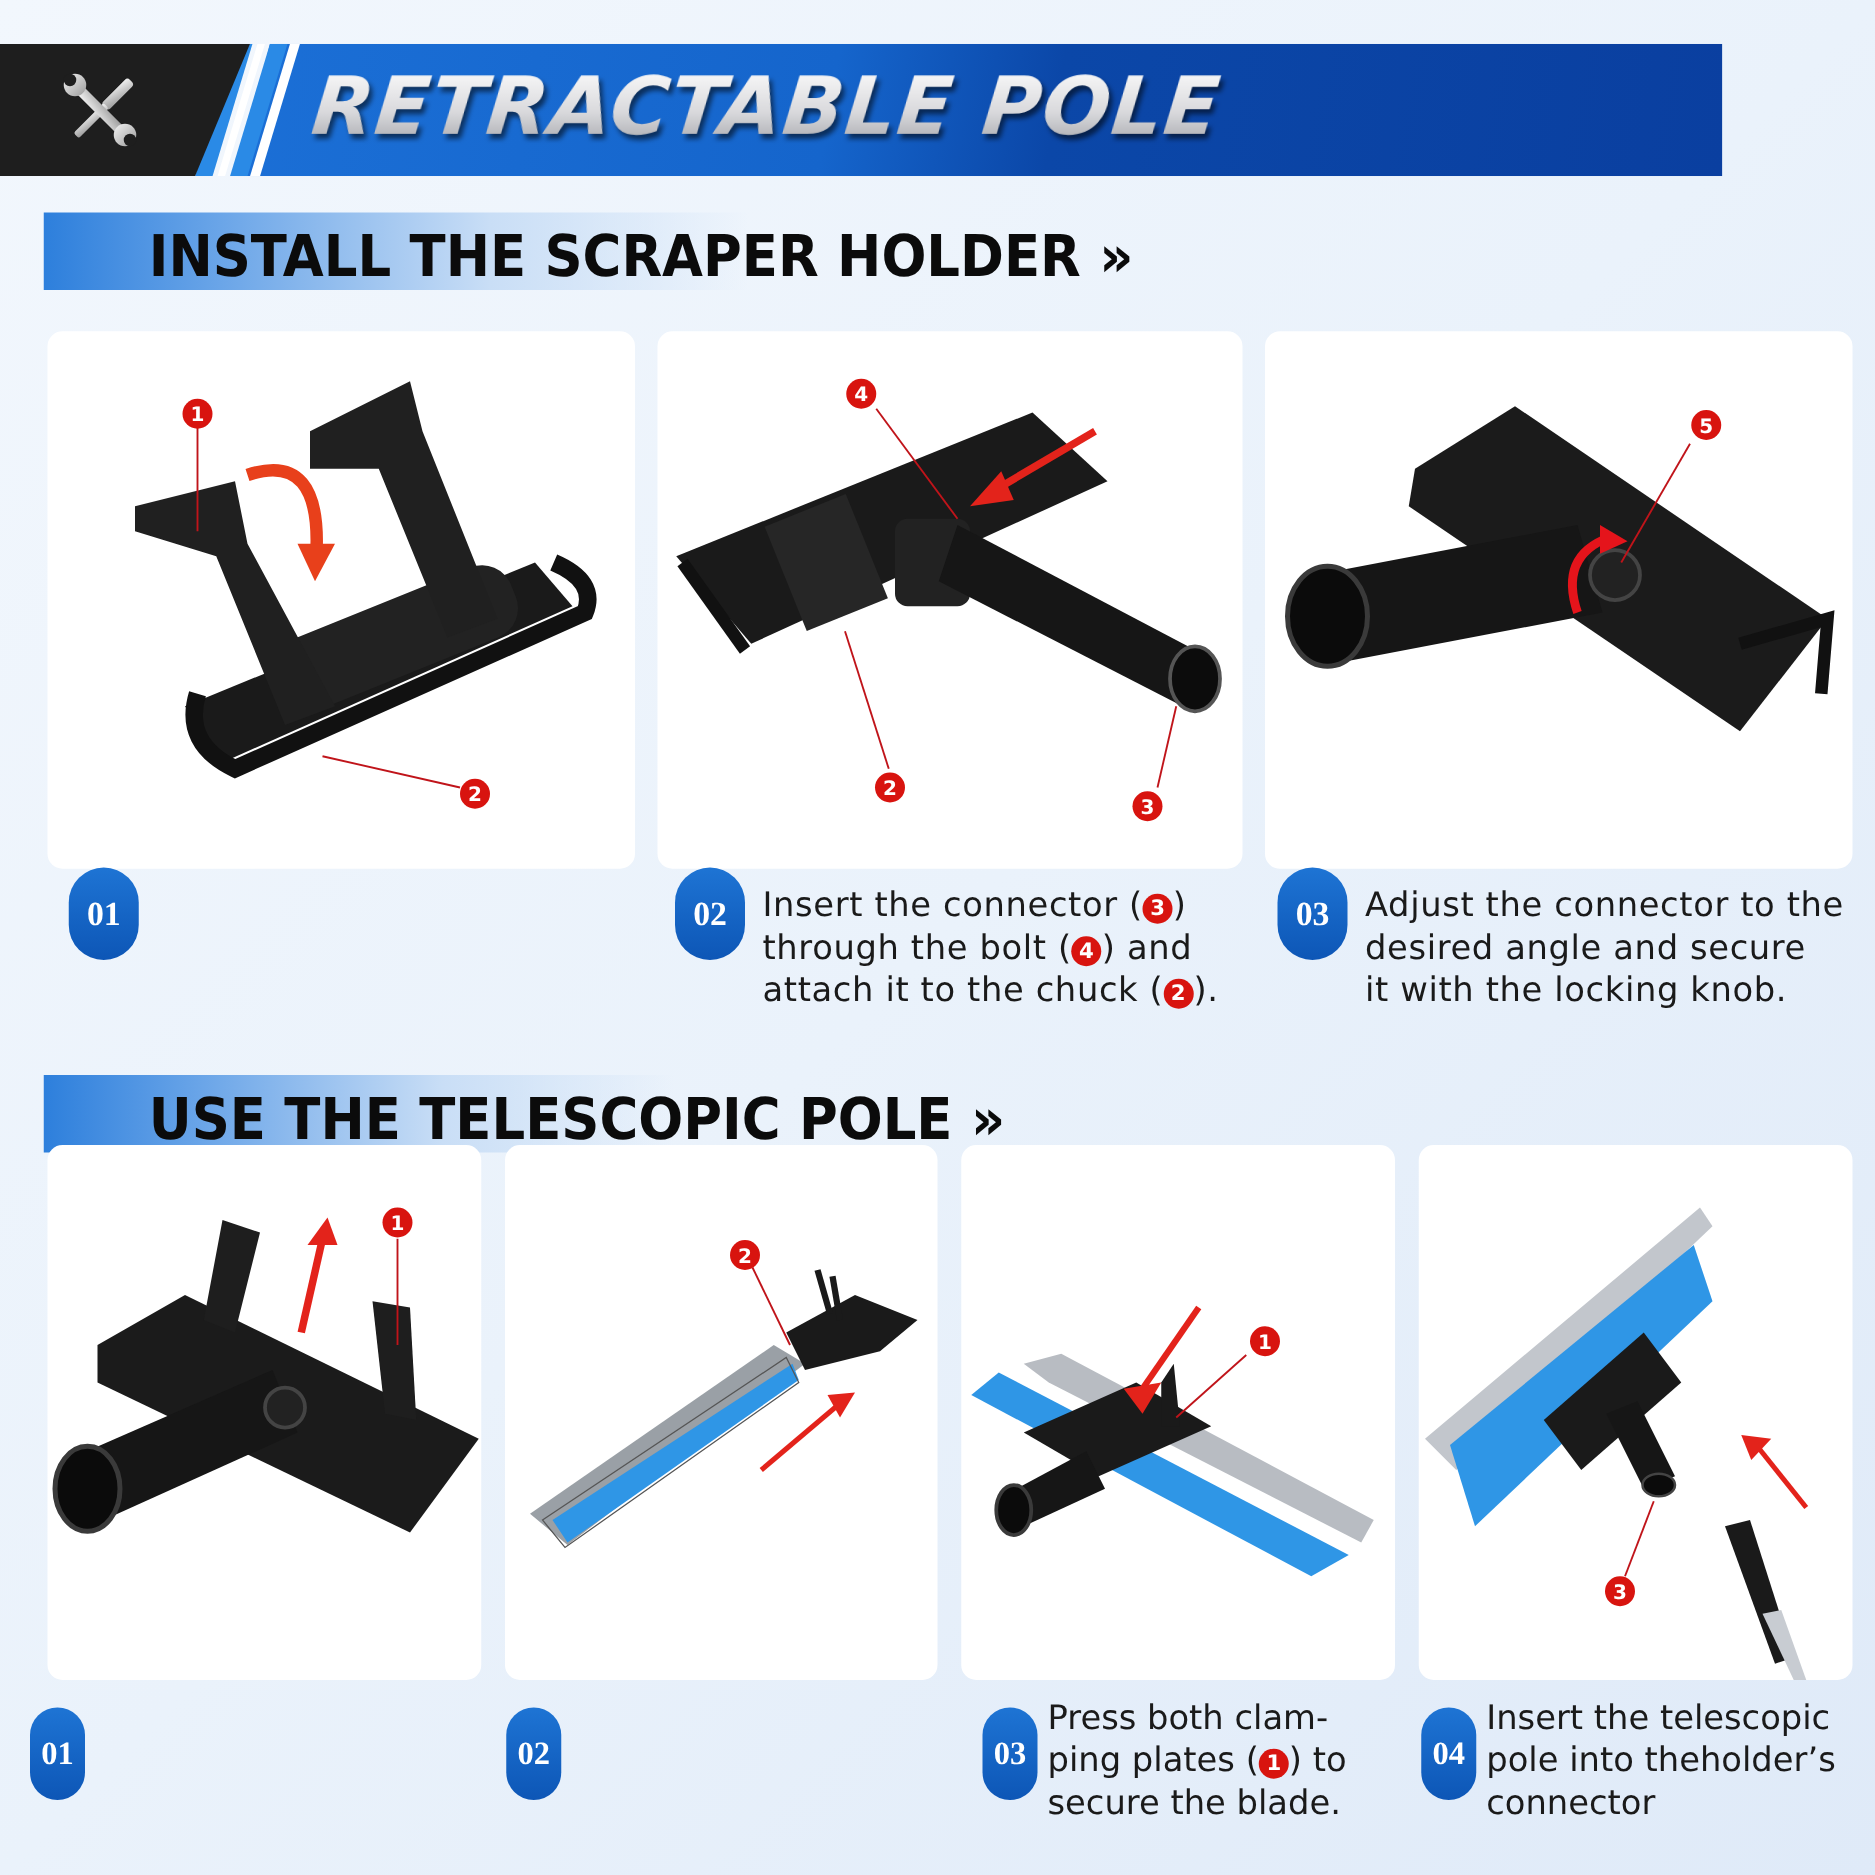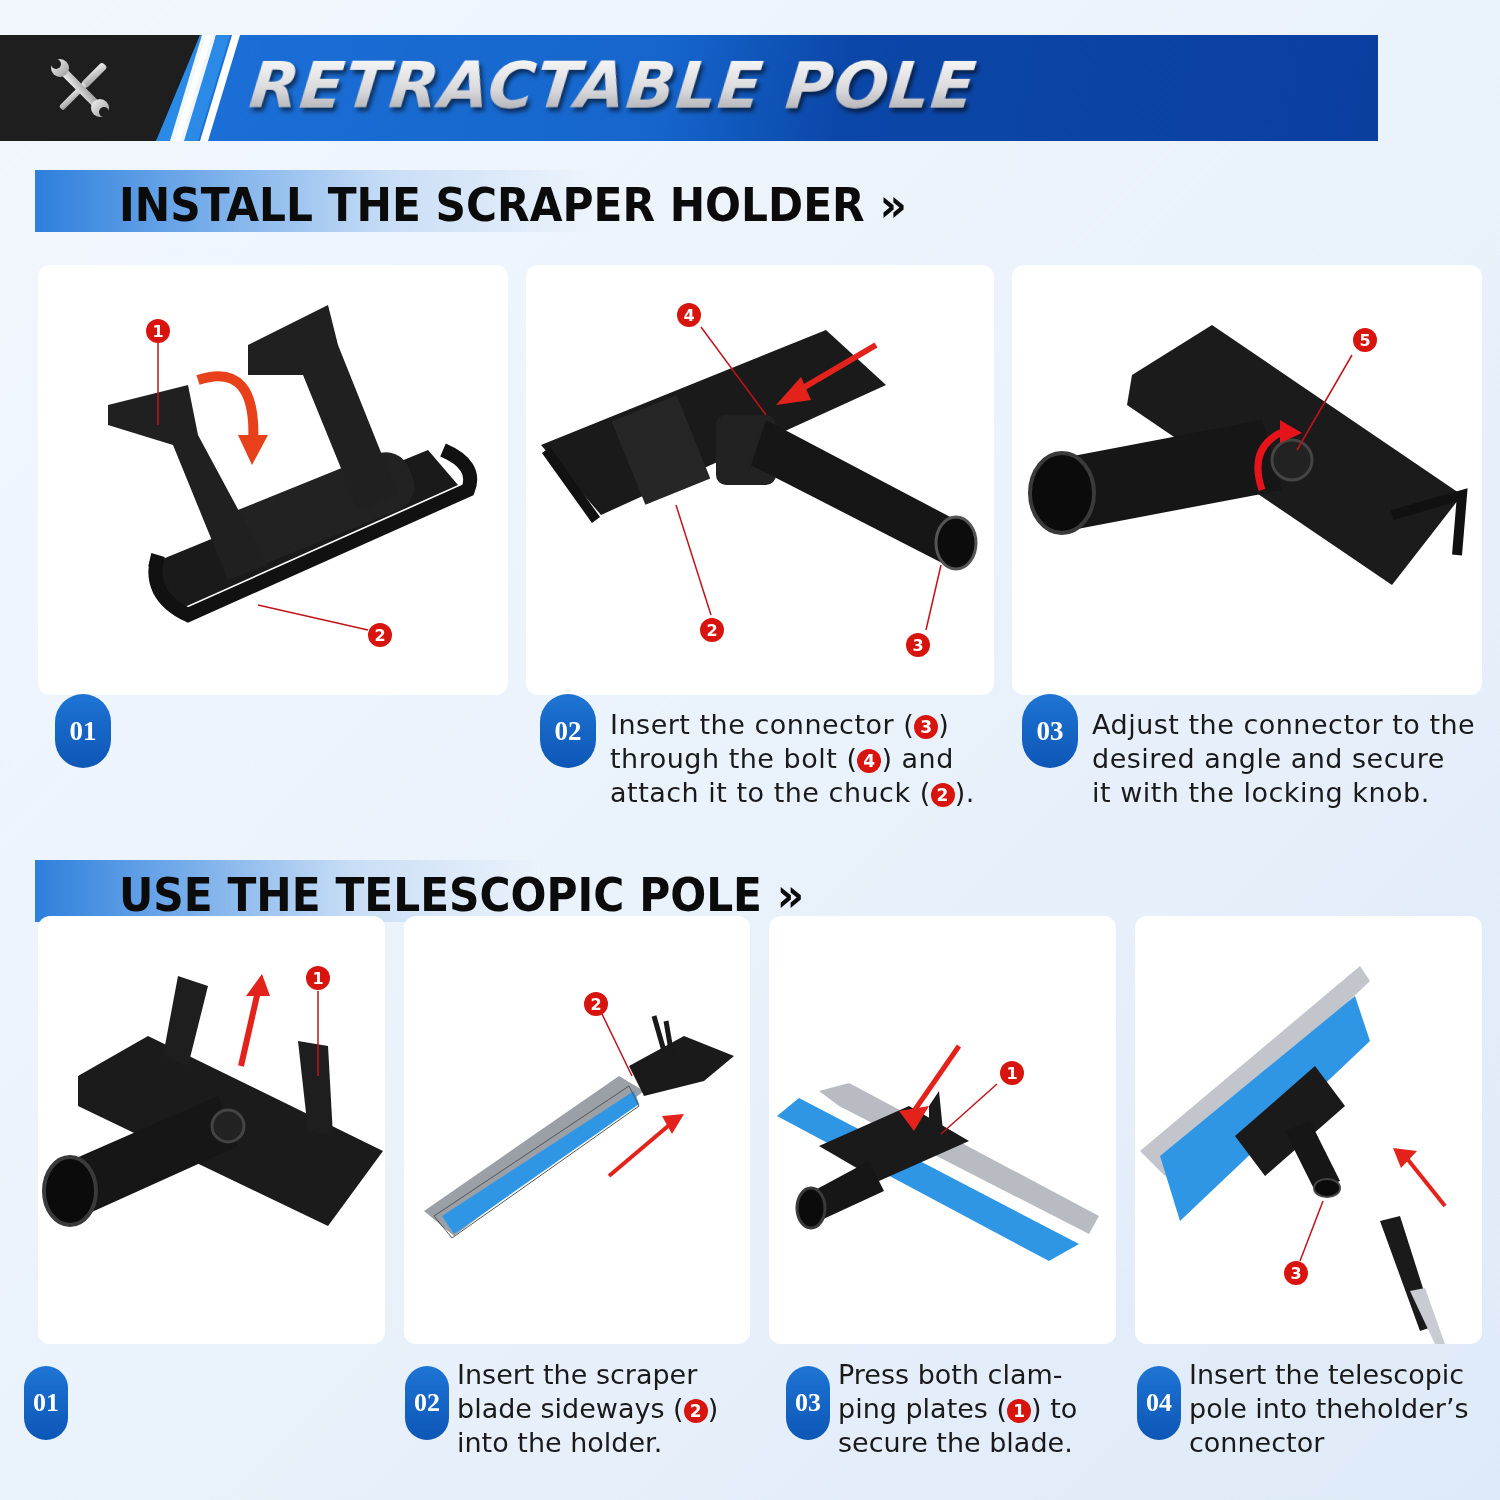--- a/index.html
+++ b/index.html
@@ -265,23 +265,20 @@
     <text x="161" y="363" text-anchor="middle" fill="#fff" font-size="16" font-weight="bold" font-family="DejaVu Sans, sans-serif">3</text>
   </svg>
 </div>
 
 <div class="step" style="left:24px; top:1358px;">
   <div class="badge bot">01</div>
 </div>
 
 <div class="step" style="left:405px; top:1358px;">
   <div class="badge bot">02</div>
-  <div class="step-text bot"><span>Insert the scraper
-blade sideways (</span><span class="num">2</span><span>)
-into the holder.</span></div>
 </div>
 
 <div class="step" style="left:786px; top:1358px;">
   <div class="badge bot">03</div>
   <div class="step-text bot"><span>Press both clam-
 ping plates (</span><span class="num">1</span><span>) to
 secure the blade.</span></div>
 </div>
 
 <div class="step" style="left:1137px; top:1358px;">

